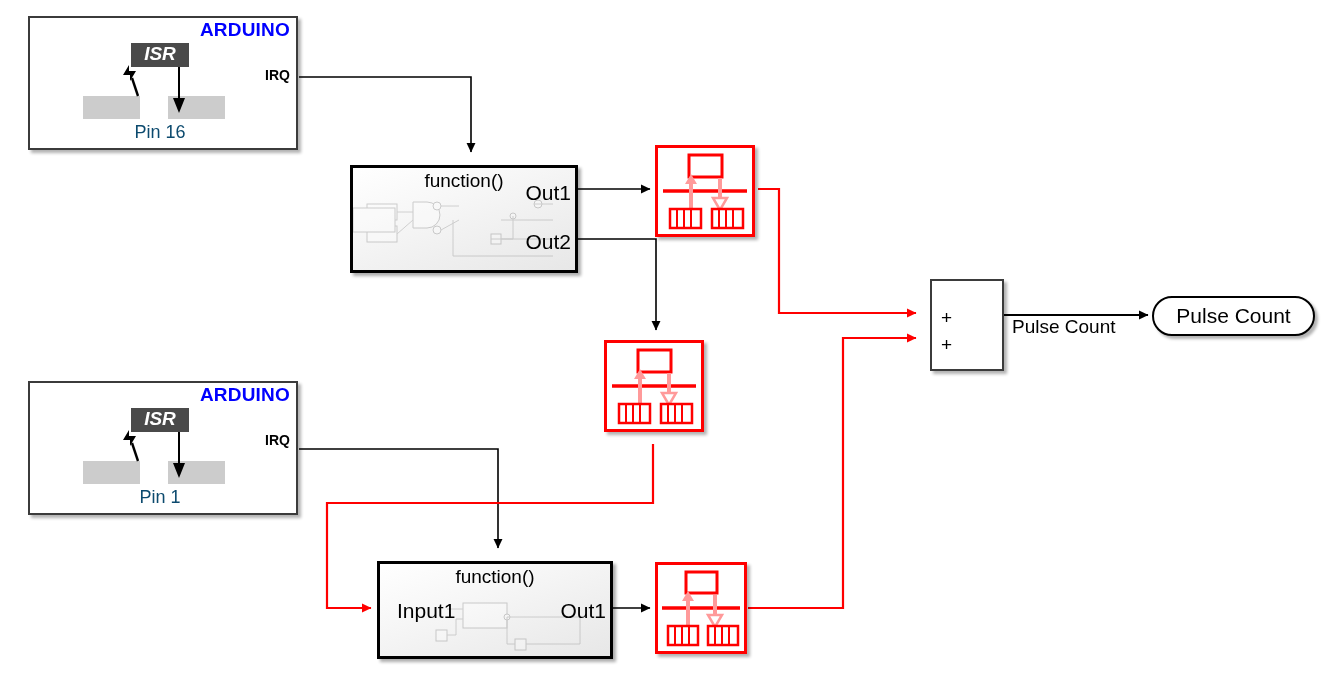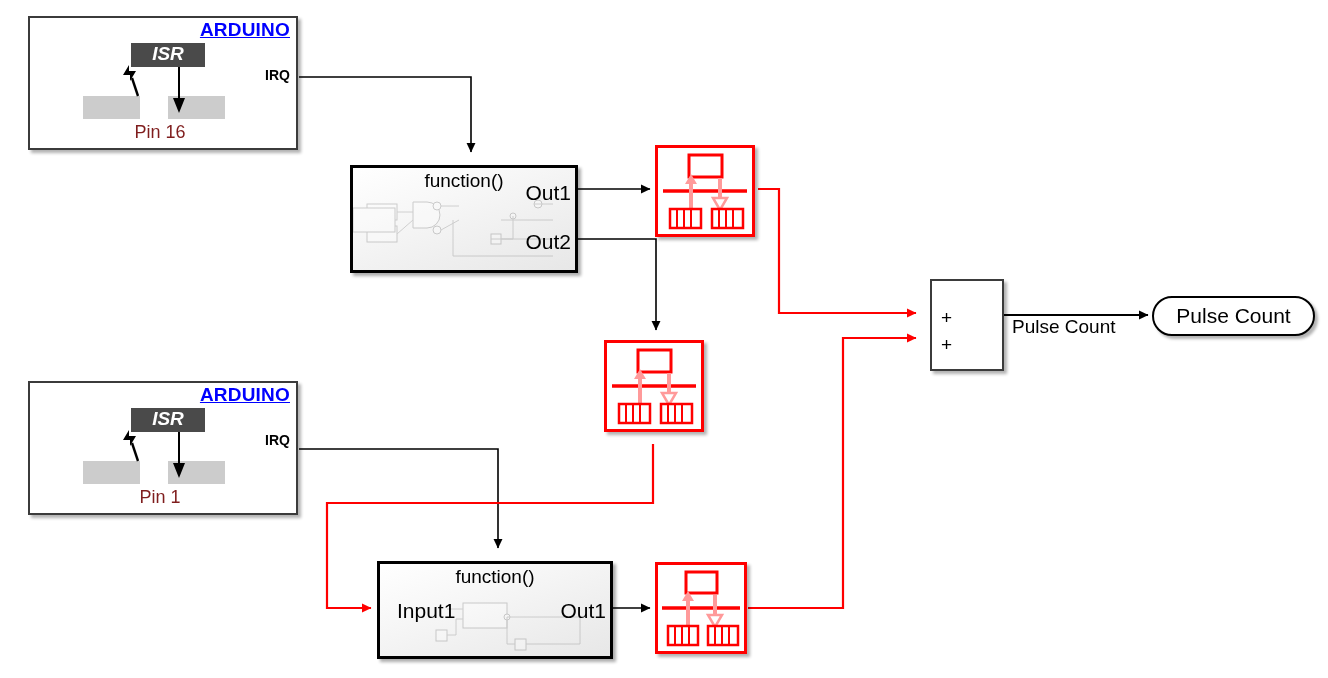--- a/index.html
+++ b/index.html
@@ -36,37 +36,36 @@
     box-shadow: 3px 3px 3px rgba(0,0,0,0.30);
   }
   .arduino-title {
     position: absolute;
     right: 6px;
     top: 1px;
     color: #0000ff;
     font-weight: bold;
     font-size: 19px;
     letter-spacing: 0.2px;
-    text-decoration: underline;
   }
   .isr-chip {
     position: absolute;
     background: #4a4a4a;
     color: #ffffff;
     font-weight: bold;
     font-style: italic;
     font-size: 19px;
     line-height: 22px;
     text-align: center;
-    padding: 0 12px;
+    padding: 0 4px;
   }
   .pin-label {
     position: absolute;
     font-size: 18px;
-    color: #7f1d1d;
+    color: #0c4a6e;
     text-align: center;
     white-space: nowrap;
   }
   .irq-label {
     position: absolute;
     font-size: 14px;
     font-weight: bold;
     color: #000000;
     white-space: nowrap;
   }

